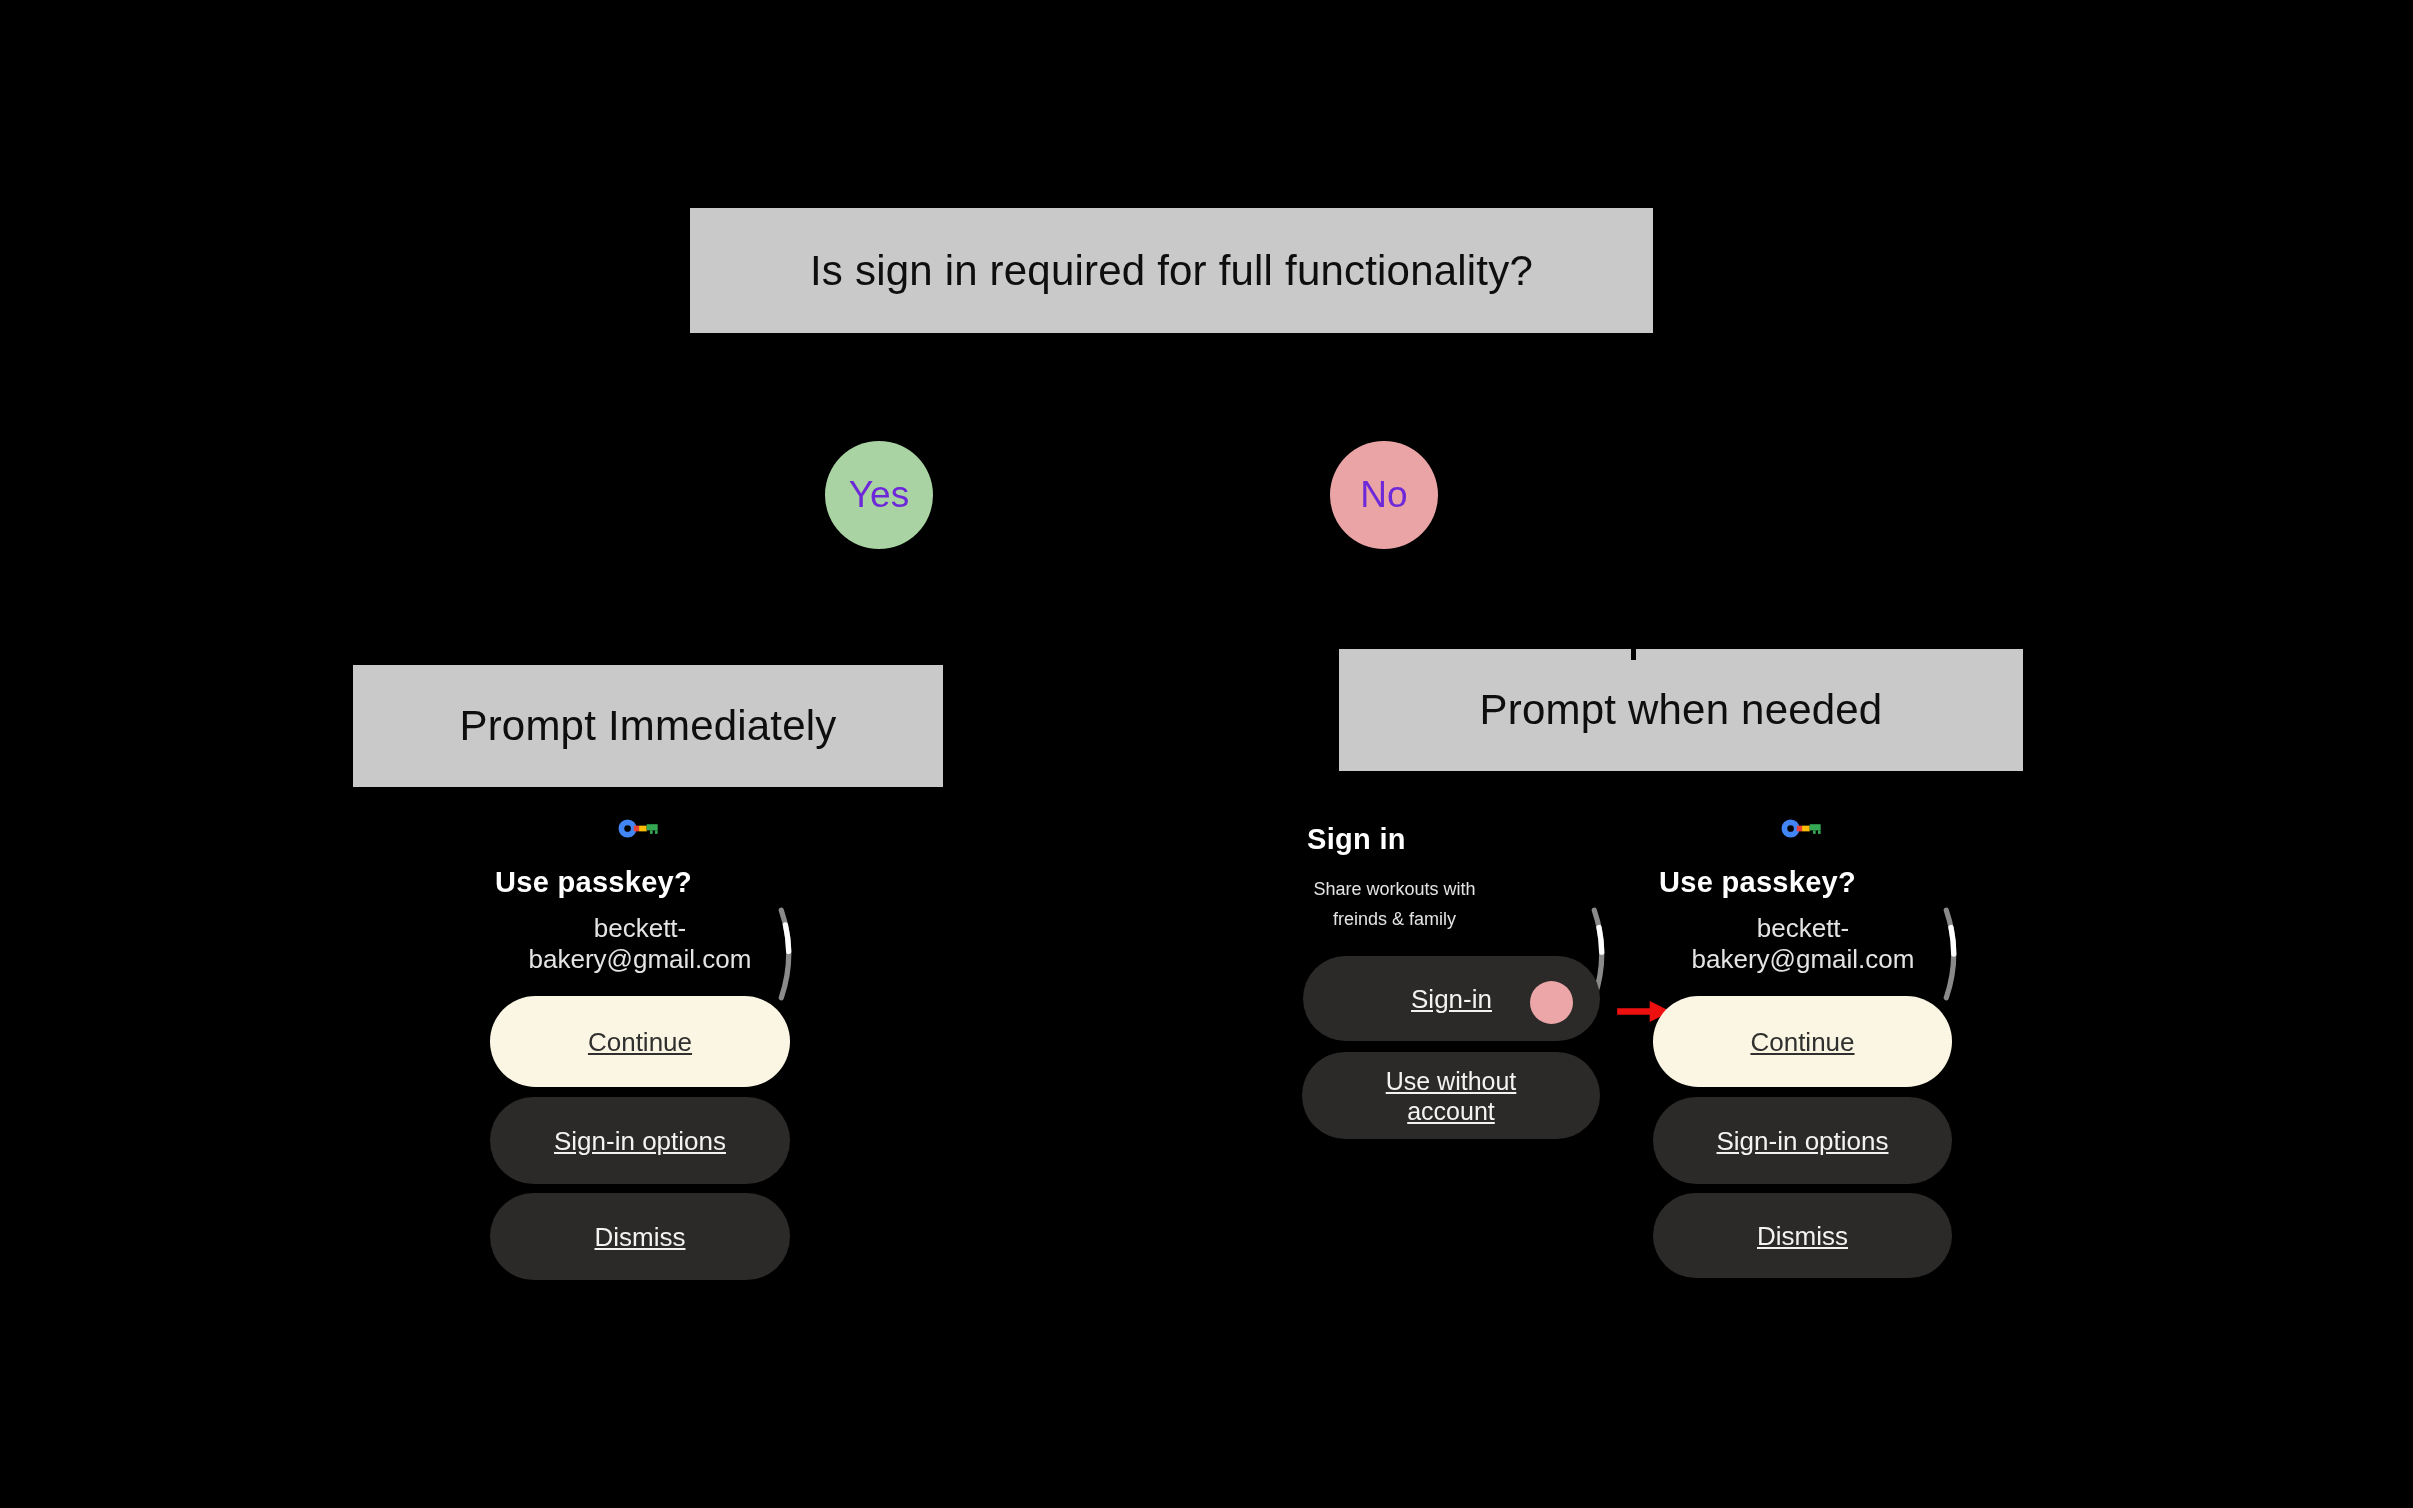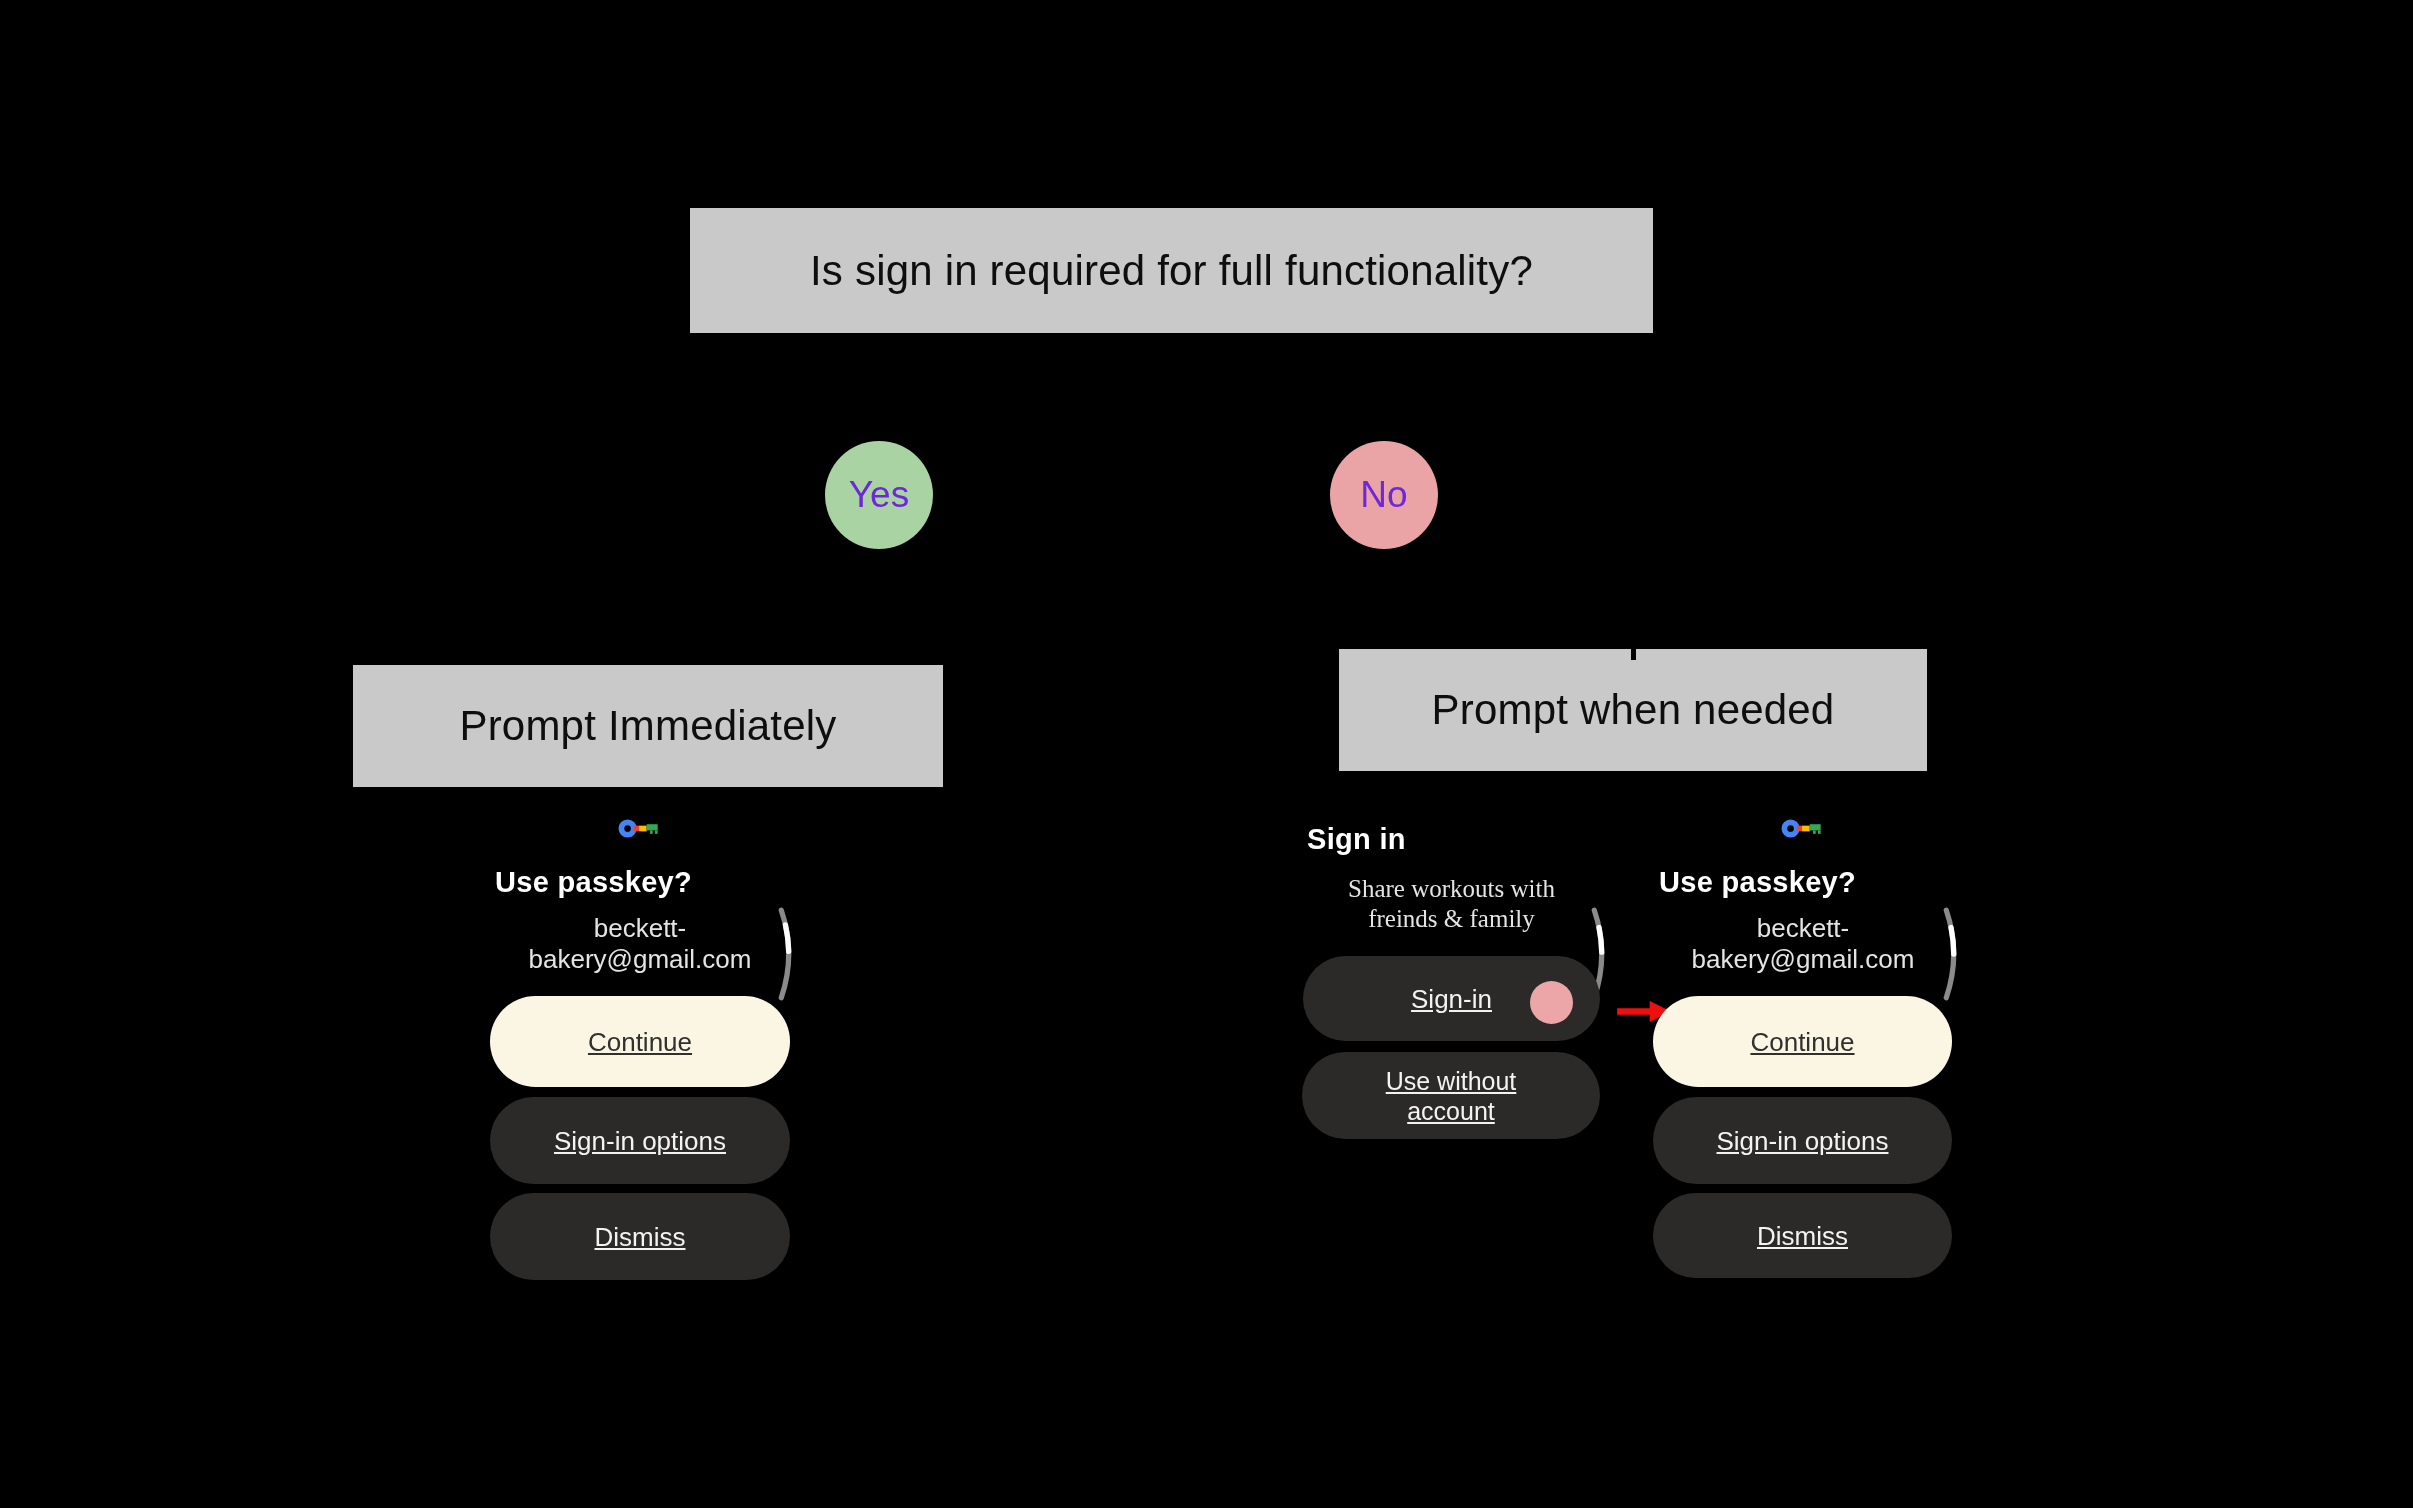--- a/index.html
+++ b/index.html
@@ -48,21 +48,21 @@
   <div class="abs circle no" style="left:1330px;top:441px;width:108px;height:108px;">
     <span>No</span>
   </div>
 
   <div class="abs tick" style="left:646px;top:641px;width:4.8px;height:19.3px;z-index:2;"></div>
   <div class="abs gray-box" style="left:353px;top:649px;width:590px;height:122px;margin-top:16px;">
     <span>Prompt Immediately</span>
   </div>
 
   <div class="abs tick" style="left:1631px;top:641px;width:4.8px;height:19.3px;z-index:2;"></div>
-  <div class="abs gray-box" style="left:1339px;top:649px;width:588px;height:122px;">
+  <div class="abs gray-box" style="left:1339px;top:649px;width:684px;height:122px;">
     <span>Prompt when needed</span>
   </div>
 
   <div class="abs" style="left:618px;top:818px;width:44px;height:21px;">
     <svg width="44" height="21" viewBox="0 0 46 22">
       <circle cx="10" cy="11" r="6.5" fill="none" stroke="#4285F4" stroke-width="6"></circle>
       <rect x="16.5" y="8" width="5.5" height="6" fill="#EA4335"></rect>
       <rect x="22" y="8" width="8" height="6" fill="#FBBC04"></rect>
       <rect x="30" y="6.5" width="11.5" height="6.5" fill="#34A853"></rect>
       <rect x="33.5" y="13" width="2.8" height="3.6" fill="#34A853"></rect>
@@ -84,21 +84,21 @@
     <span>Continue</span>
   </div>
   <div class="abs pill" style="left:490px;top:1097px;width:300px;height:87px;">
     <span>Sign-in options</span>
   </div>
   <div class="abs pill" style="left:490px;top:1193px;width:300px;height:87px;">
     <span>Dismiss</span>
   </div>
 
   <div class="abs watch-heading" style="left:1307px;top:823px;width:290px;">Sign in</div>
-  <div class="abs watch-sub" style="left:1274px;top:874px;width:355px;line-height:30px;font-size:25px;font-family:Liberation Serif, serif;">
+  <div class="abs watch-sub" style="left:1217px;top:874px;width:355px;line-height:30px;font-size:18px;">
     <div>Share workouts with</div>
     <div>freinds &amp; family</div>
   </div>
   <div class="abs" style="left:1589px;top:907px;width:25px;height:94px;">
     <svg width="25" height="94" viewBox="0 0 26 97">
       <path d="M5.5 3 Q21 48.5 5.5 94" fill="none" stroke="#8a8a8a" stroke-width="5.5" stroke-linecap="round"></path>
       <path d="M5.5 3 Q21 48.5 5.5 94" fill="none" stroke="#ffffff" stroke-width="5.5" stroke-linecap="round" pathLength="100" stroke-dasharray="28 72" stroke-dashoffset="-20"></path>
     </svg>
   </div>
   <div class="abs pill" style="left:1303px;top:956px;width:297px;height:85px;">

